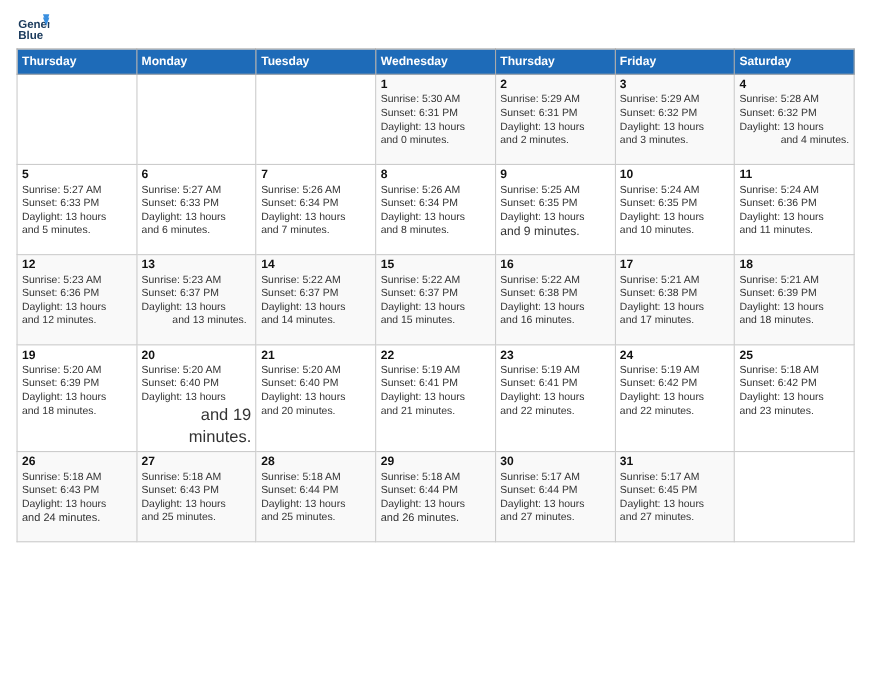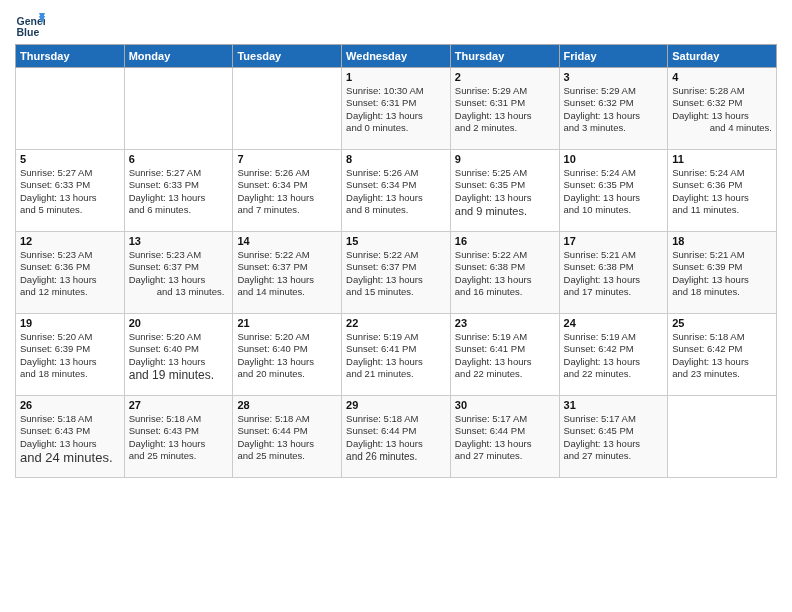--- a/index.html
+++ b/index.html
@@ -121,21 +121,21 @@
           <th>Saturday</th>
         </tr>
     </thead>
     <tbody id="calendar-body">
     <tr>
           <td class="empty-cell"></td>
           <td class="empty-cell"></td>
           <td class="empty-cell"></td>
           <td>
             <span class="day-num">1</span>
-            <div style="font-size: 9.5px; line-height: 1.3;">Sunrise: 10:30 AM</div>
+            <div style="font-size: 9.5px; line-height: 1.3;">Sunrise: 5:30 AM</div>
             <div style="font-size: 9.5px; line-height: 1.3;">Sunset: 6:31 PM</div>
             <div style="font-size: 9.5px; line-height: 1.3;">Daylight: 13 hours</div>
             <div style="font-size: 9.5px; line-height: 1.3;">and 0 minutes.</div>
           </td>
           <td>
             <span class="day-num">2</span>
             <div style="font-size: 9.5px; line-height: 1.3;">Sunrise: 5:29 AM</div>
             <div style="font-size: 9.5px; line-height: 1.3;">Sunset: 6:31 PM</div>
             <div style="font-size: 9.5px; line-height: 1.3;">Daylight: 13 hours</div>
             <div style="font-size: 9.5px; line-height: 1.3;">and 2 minutes.</div>
@@ -263,21 +263,21 @@
             <div style="font-size: 9.5px; line-height: 1.3;">Sunrise: 5:20 AM</div>
             <div style="font-size: 9.5px; line-height: 1.3;">Sunset: 6:39 PM</div>
             <div style="font-size: 9.5px; line-height: 1.3;">Daylight: 13 hours</div>
             <div style="font-size: 9.5px; line-height: 1.3;">and 18 minutes.</div>
           </td>
           <td>
             <span class="day-num">20</span>
             <div style="font-size: 9.5px; line-height: 1.3;">Sunrise: 5:20 AM</div>
             <div style="font-size: 9.5px; line-height: 1.3;">Sunset: 6:40 PM</div>
             <div style="font-size: 9.5px; line-height: 1.3;">Daylight: 13 hours</div>
-            <div style="font-size: 12px; line-height: 1.3;">and 19 minutes.</div>
+            <div style="font-size: 15px; line-height: 1.3; text-align: right;">and 19 minutes.</div>
           </td>
           <td>
             <span class="day-num">21</span>
             <div style="font-size: 9.5px; line-height: 1.3;">Sunrise: 5:20 AM</div>
             <div style="font-size: 9.5px; line-height: 1.3;">Sunset: 6:40 PM</div>
             <div style="font-size: 9.5px; line-height: 1.3;">Daylight: 13 hours</div>
             <div style="font-size: 9.5px; line-height: 1.3;">and 20 minutes.</div>
           </td>
           <td>
             <span class="day-num">22</span>
@@ -307,21 +307,21 @@
             <div style="font-size: 9.5px; line-height: 1.3;">Daylight: 13 hours</div>
             <div style="font-size: 9.5px; line-height: 1.3;">and 23 minutes.</div>
           </td>
         </tr>
         <tr>
           <td>
             <span class="day-num">26</span>
             <div style="font-size: 9.5px; line-height: 1.3;">Sunrise: 5:18 AM</div>
             <div style="font-size: 9.5px; line-height: 1.3;">Sunset: 6:43 PM</div>
             <div style="font-size: 9.5px; line-height: 1.3;">Daylight: 13 hours</div>
-            <div style="font-size: 13px; line-height: 1.3;">and 24 minutes.</div>
+            <div style="font-size: 10px; line-height: 1.3;">and 24 minutes.</div>
           </td>
           <td>
             <span class="day-num">27</span>
             <div style="font-size: 9.5px; line-height: 1.3;">Sunrise: 5:18 AM</div>
             <div style="font-size: 9.5px; line-height: 1.3;">Sunset: 6:43 PM</div>
             <div style="font-size: 9.5px; line-height: 1.3;">Daylight: 13 hours</div>
             <div style="font-size: 9.5px; line-height: 1.3;">and 25 minutes.</div>
           </td>
           <td>
             <span class="day-num">28</span>

